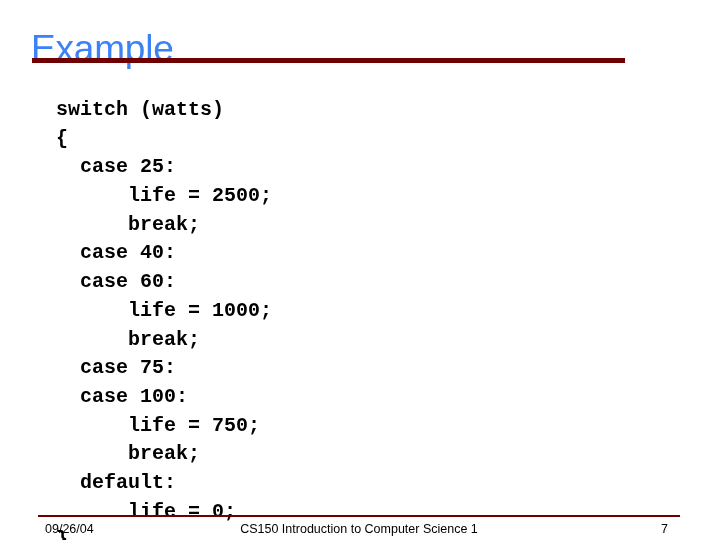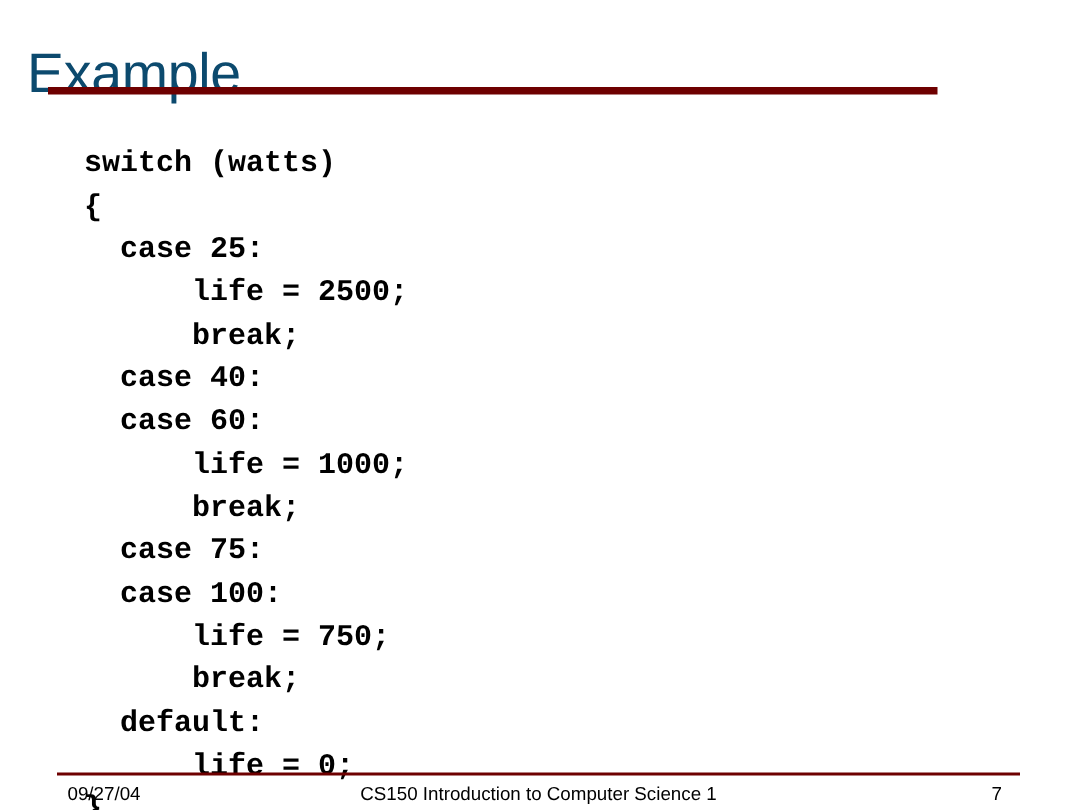--- a/index.html
+++ b/index.html
@@ -14,29 +14,29 @@
     position: relative;
     width: 720px;
     height: 540px;
     background: #ffffff;
     overflow: hidden;
   }
 
   
   #slide-title {
     position: absolute;
-    left: 18px;
+    left: 31px;
     top: -1px;
     width: 640px;
     height: 52px;
     font-family: "Liberation Sans", sans-serif;
     font-size: 37px;
     font-weight: 400;
     line-height: 50px;
-    color: #0c4a6e;
+    color: #3b82f6;
     letter-spacing: -0.2px;
     white-space: nowrap;
   }
 
   
   #title-rule {
     position: absolute;
     left: 32px;
     top: 58px;
     width: 593px;
@@ -93,19 +93,19 @@
 <div id="slide">
 
   <h1 id="slide-title">Example</h1>
 
   <div id="title-rule"></div>
 
   <pre id="code-block"><div class="code-line">switch (watts)</div><div class="code-line">{</div><div class="code-line">  case 25:</div><div class="code-line">      life = 2500;</div><div class="code-line">      break;</div><div class="code-line">  case 40:</div><div class="code-line">  case 60:</div><div class="code-line">      life = 1000;</div><div class="code-line">      break;</div><div class="code-line">  case 75:</div><div class="code-line">  case 100:</div><div class="code-line">      life = 750;</div><div class="code-line">      break;</div><div class="code-line">  default:</div><div class="code-line">      life = 0;</div><div class="code-line">}</div></pre>
 
   <div id="footer-rule"></div>
 
-  <div class="footer-text" id="footer-date">09/27/04</div>
+  <div class="footer-text" id="footer-date">09/26/04</div>
 
   <div class="footer-text" id="footer-center">CS150 Introduction to Computer Science 1</div>
 
   <div class="footer-text" id="footer-page">7</div>
 
 </div>
 
 </body></html>

